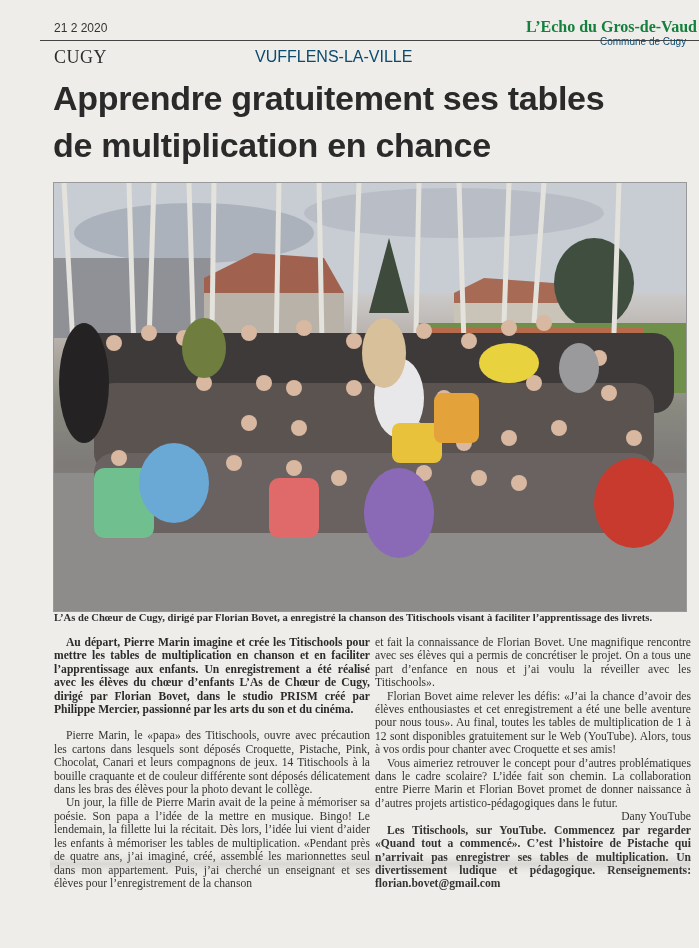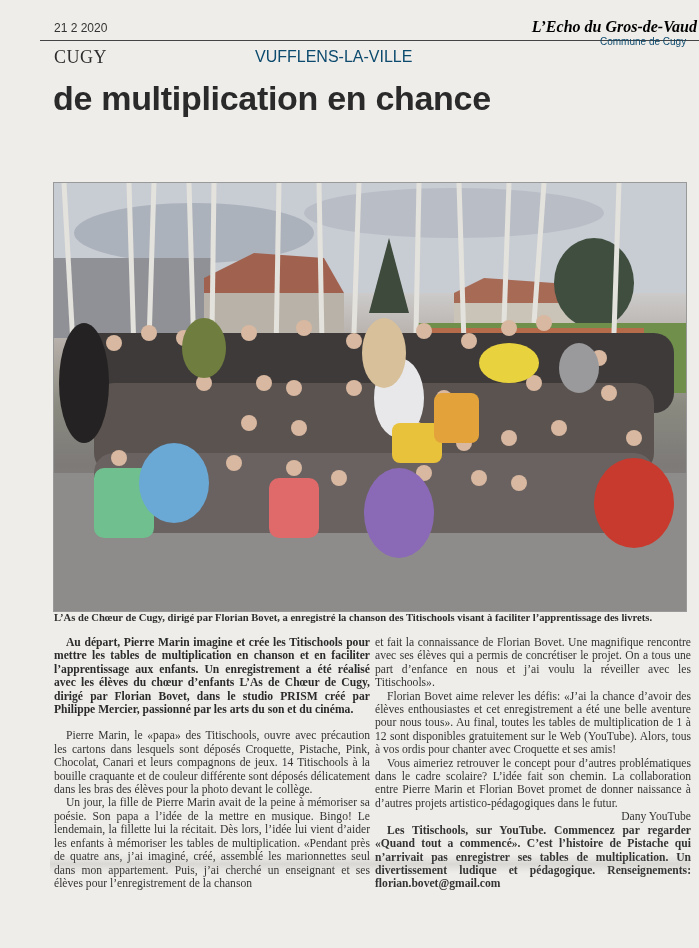--- a/index.html
+++ b/index.html
@@ -15,21 +15,21 @@
     position: absolute; left: 40px; top: 10px; width: 659px; height: 24px;
     border-bottom: 1.5px solid #444;
     margin-top: 6px;
   }
   .date {
     position: absolute; left: 14px; top: 5px;
     font-family: "Liberation Sans", sans-serif; font-size: 12px; color: #333;
   }
   .paper-name {
     position: absolute; right: 2px; top: 2px;
-    font-family: "Liberation Serif", serif; font-weight: bold; font-size: 16px; color: #000000; font-style: italic;
+    font-family: "Liberation Serif", serif; font-weight: bold; font-size: 16px; color: #15803d;
   }
   .section {
     position: absolute; left: 54px; top: 47px;
     font-family: Liberation Serif, serif; font-size: 18px; letter-spacing: 0.5px; color: #2e2e2e;
   }
   .headline {
     position: absolute; left: 53px; top: 75px; width: 640px;
     font-family: "Liberation Sans", sans-serif; font-weight: bold;
     font-size: 34px; line-height: 47px; color: #2a2a2a; letter-spacing: -0.3px;
   }
@@ -76,20 +76,21 @@
     <span class="date">21 2 2020</span>
     <span class="paper-name">L’Echo du Gros-de-Vaud</span>
   </div>
 
   <div class="ghost" style="left:255px;top:48px;font-size:16px;">VUFFLENS-LA-VILLE</div>
   <div class="ghost" style="left:600px;top:36px;font-size:10px;width:90px;">Commune de Cugy</div>
 
   <div class="section">CUGY</div>
 
   <div class="headline">
+    <div>Apprendre gratuitement ses tables</div>
     <div>de multiplication en chance</div>
   </div>
 
   <div class="photo">
     <svg width="632" height="428" viewBox="0 0 632 428">
 
       <rect x="0" y="0" width="632" height="110" fill="#c8ccd3"></rect>
       <ellipse cx="140" cy="50" rx="120" ry="30" fill="#9aa0ab" opacity="0.6"></ellipse>
       <ellipse cx="400" cy="30" rx="150" ry="25" fill="#a9aeb8" opacity="0.5"></ellipse>
 

